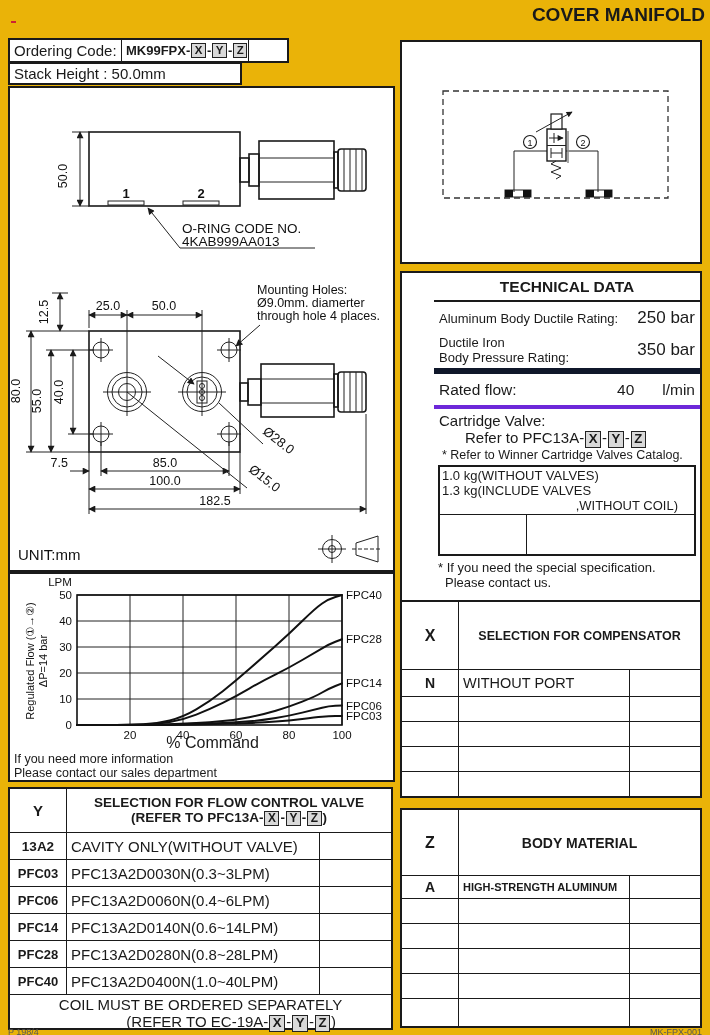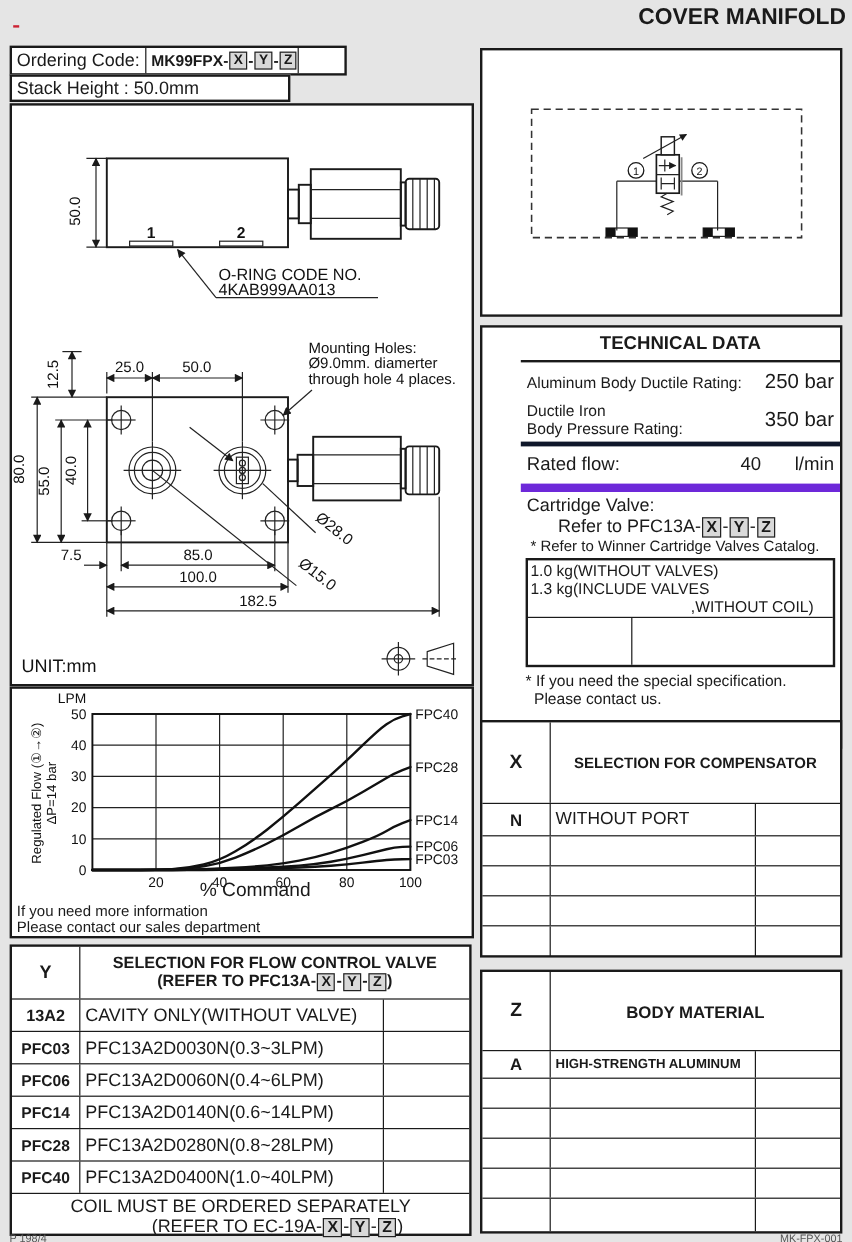--- a/index.html
+++ b/index.html
@@ -1,16 +1,16 @@
 <!DOCTYPE html>
 <html><head>
 <meta charset="utf-8">
 <style>
   html,body{margin:0;padding:0;background:#fff;}
-  .page{position:relative;width:710px;height:1035px;background:#e5e5e5;overflow:hidden;
+  .page{position:relative;width:710px;height:1035px;background:#eab308;overflow:hidden;
         font-family:"Liberation Sans",sans-serif;color:#1a1a1a;}
   .abs{position:absolute;}
   .bx{display:inline-block;border:1.5px solid #222;background:#d9d9d9;padding:0 2.5px;
       font-weight:bold;line-height:1.1;margin:0 1px;font-size:0.88em;}
   .tbl{position:absolute;border:2px solid #1a1a1a;background:#fff;box-sizing:border-box;}
   .trow{display:flex;border-bottom:1.5px solid #1a1a1a;box-sizing:border-box;}
   .trow:last-child{border-bottom:none;}
   .tc{border-right:1.5px solid #1a1a1a;display:flex;align-items:center;justify-content:center;
       box-sizing:border-box;overflow:hidden;}
   .tc:last-child{border-right:none;}
@@ -341,28 +341,28 @@
       </defs>
     </svg>
   </div>
 
   <div class="tbl" style="left:400px;top:271px;width:302px;height:353px;padding-left:32px;">
     <div style="height:27px;display:flex;align-items:center;justify-content:center;font-size:15.5px;font-weight:bold;border-bottom:2px solid #1a1a1a;">TECHNICAL DATA</div>
     <div style="display:flex;align-items:center;justify-content:space-between;padding:2px 5px 0 5px;height:28px;">
       <span style="font-size:13px;">Aluminum Body Ductile Rating:</span>
       <span style="font-size:17px;">250 bar</span>
     </div>
-    <div style="display:flex;align-items:center;justify-content:space-between;padding:0 5px;height:36px;border-bottom:4px solid #0f172a;">
+    <div style="display:flex;align-items:center;justify-content:space-between;padding:0 5px;height:36px;border-bottom:6px solid #0f172a;">
       <span style="font-size:13px;line-height:15px;">
         <div>Ductile Iron</div>
         <div>Body Pressure Rating:</div>
       </span>
       <span style="font-size:17px;">350 bar</span>
     </div>
-    <div style="display:flex;align-items:center;padding:0 5px;height:31px;border-bottom:7px solid #6d28d9;">
+    <div style="display:flex;align-items:center;padding:0 5px;height:31px;border-bottom:4px solid #6d28d9;">
       <span style="font-size:15.5px;flex:1;">Rated flow:</span>
       <span style="font-size:15.5px;margin-right:28px;">40</span>
       <span style="font-size:15.5px;">l/min</span>
     </div>
     <div style="padding:3px 5px 0 5px;">
       <div style="font-size:15px;">Cartridge Valve:</div>
       <div style="font-size:15px;padding-left:26px;">
         <span>Refer to PFC13A-</span><span class="bx">X</span><span>-</span><span class="bx">Y</span><span>-</span><span class="bx">Z</span>
       </div>
       <div style="font-size:12.5px;padding-left:3px;">* Refer to Winner Cartridge Valves Catalog.</div>

